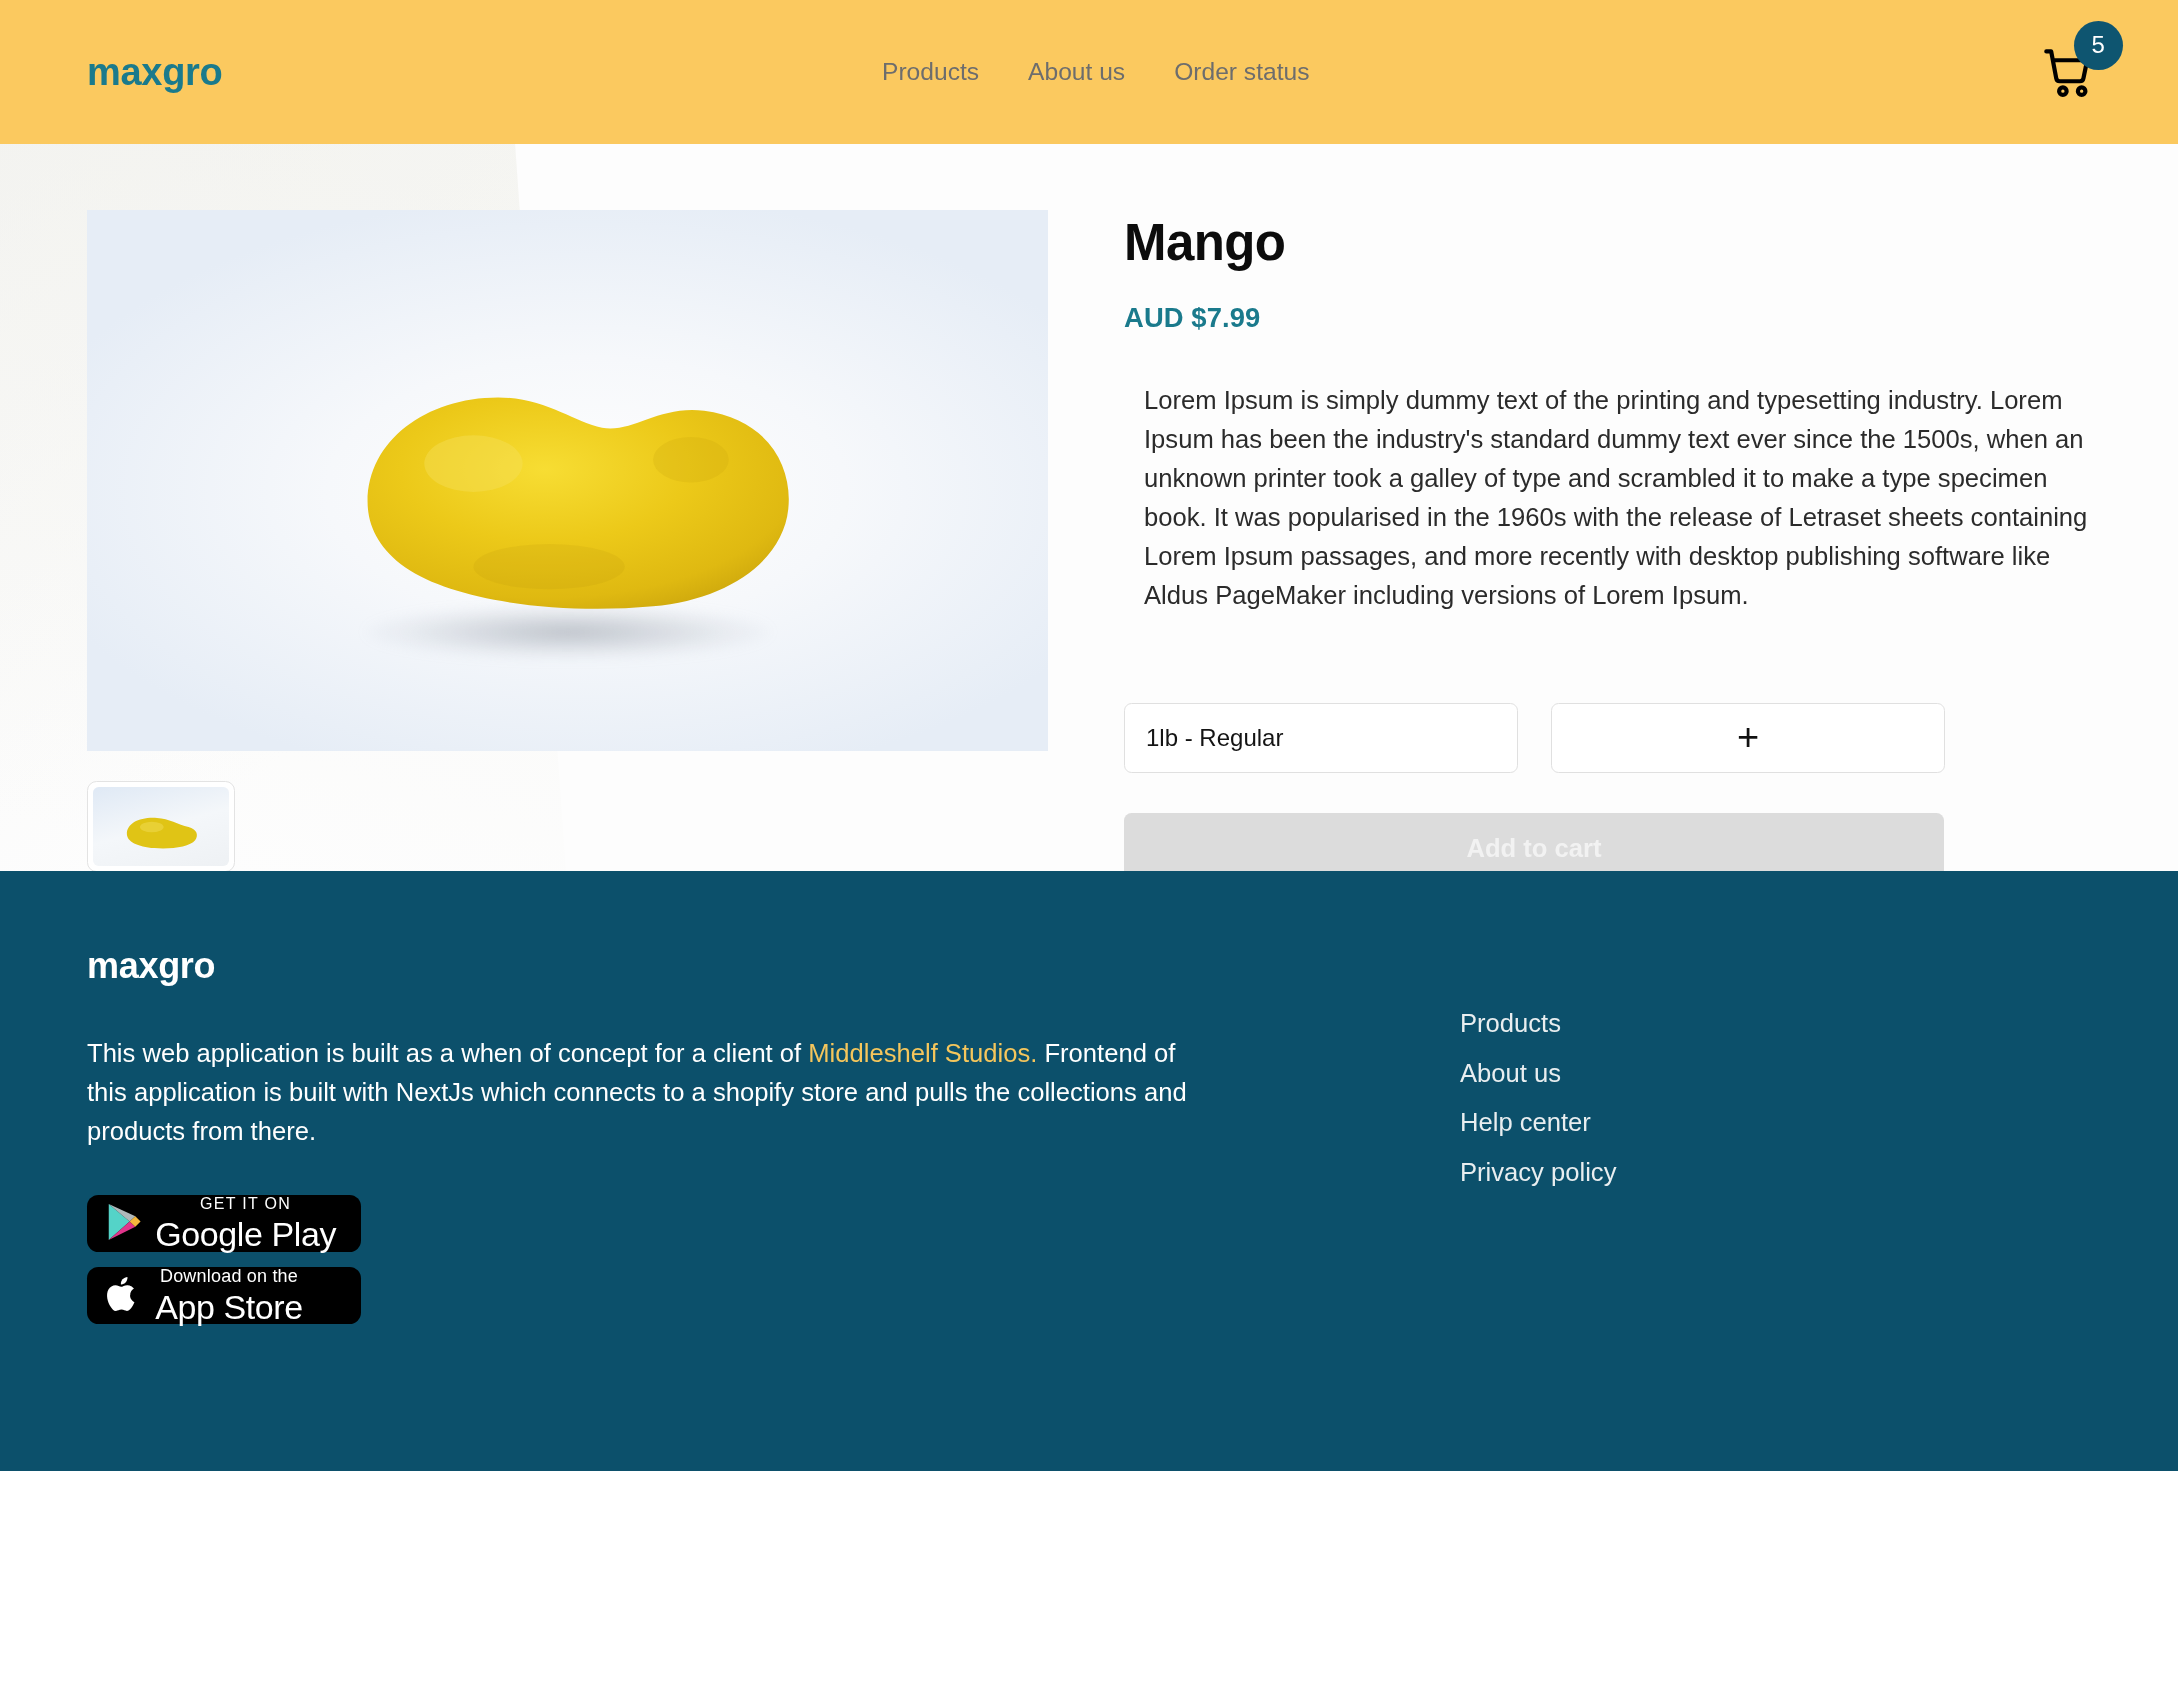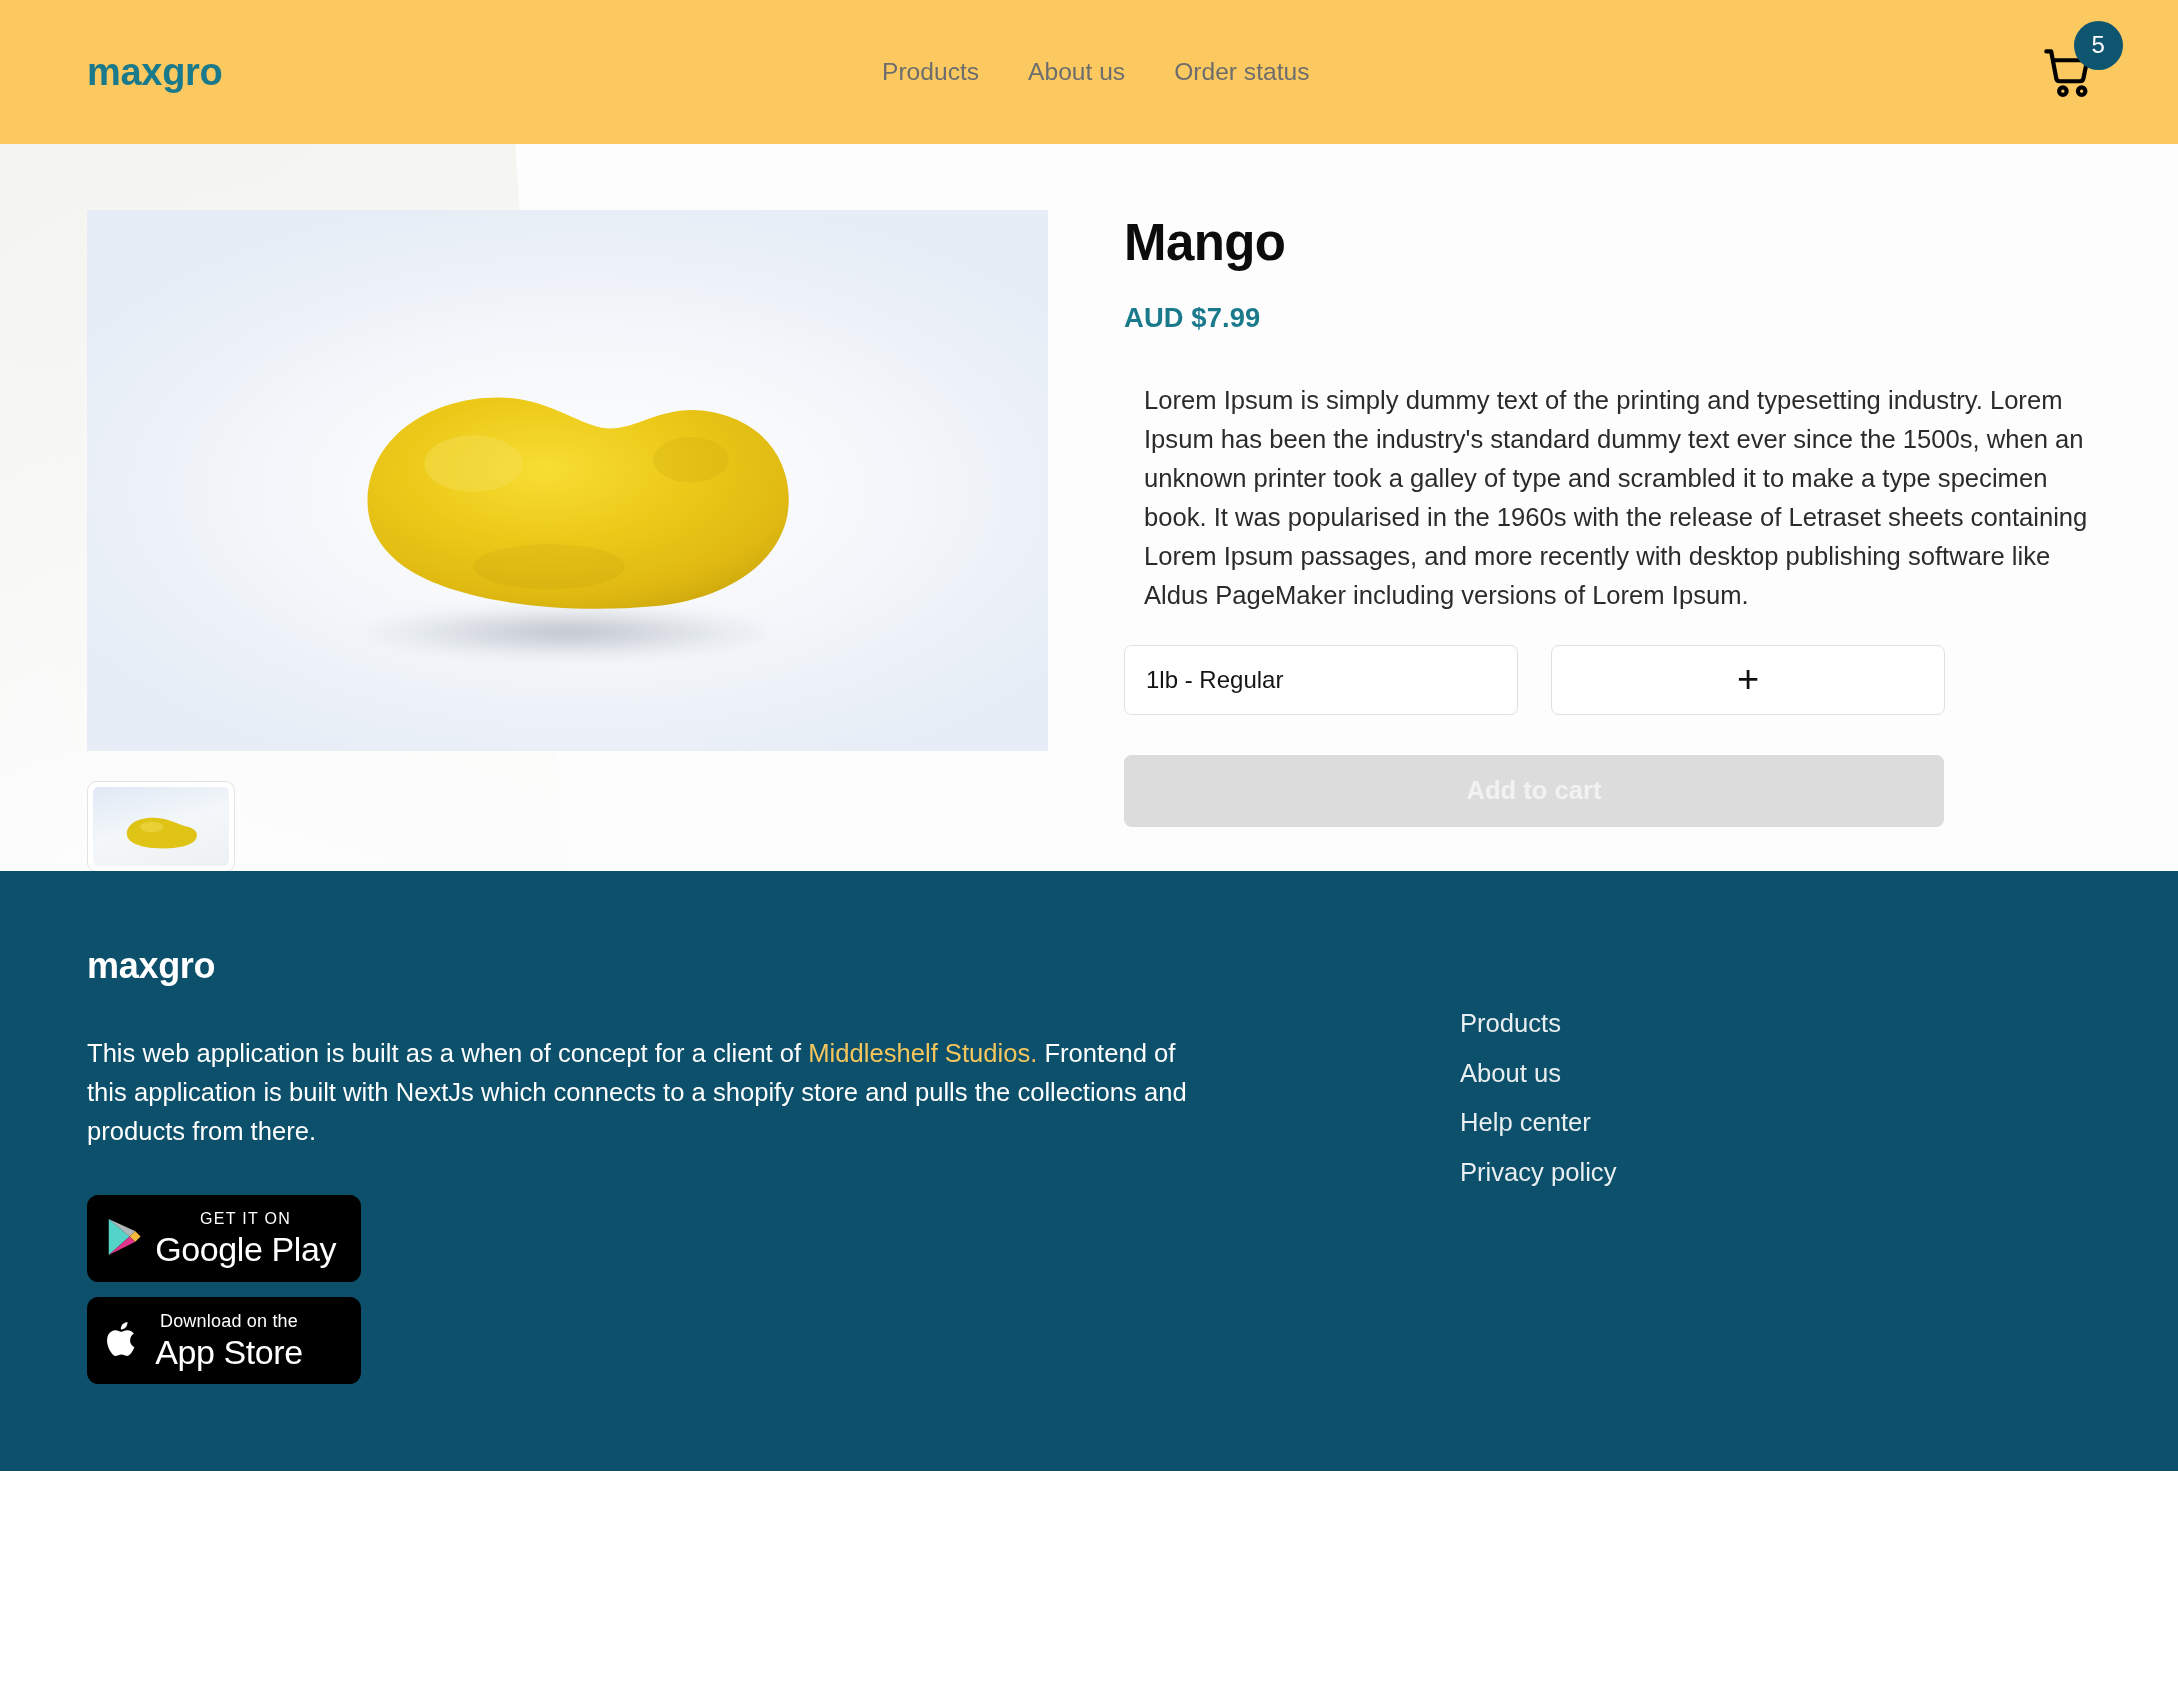--- a/index.html
+++ b/index.html
@@ -165,21 +165,21 @@
   }
   .product-desc {
     margin-top: 47px;
     font-size: 25.6px;
     line-height: 1.52;
     color: #2b2b2b;
     max-width: 961px;
     margin-left: 20px;
   }
   .controls {
-    margin-top: 30px;
+    margin-top: 88px;
     display: flex;
     gap: 33px;
   }
   .variant-select {
     width: 394px; height: 70px;
     border: 1.9px solid #e0e0e0;
     border-radius: 7.6px;
     background: #ffffff;
     display: flex;
     align-items: center;
@@ -233,21 +233,21 @@
   .footer-text {
     margin-top: 47px;
     font-size: 25.6px;
     line-height: 1.52;
     color: #ffffff;
     max-width: 1117px;
   }
   .footer-text a { color: #f5c65c; text-decoration: none; }
   .badges { margin-top: 44px; display: flex; flex-direction: column; gap: 15px; }
   .badge-btn {
-    width: 274px; height: 87px;
+    width: 274px; height: 57px;
     background: #000000;
     border-radius: 11.4px;
     display: flex;
     align-items: center;
     padding: 0 17px;
     gap: 13.2px;
     cursor: pointer;
     border: none;
   }
   .badge-text { display: flex; flex-direction: column; line-height: 1; }

